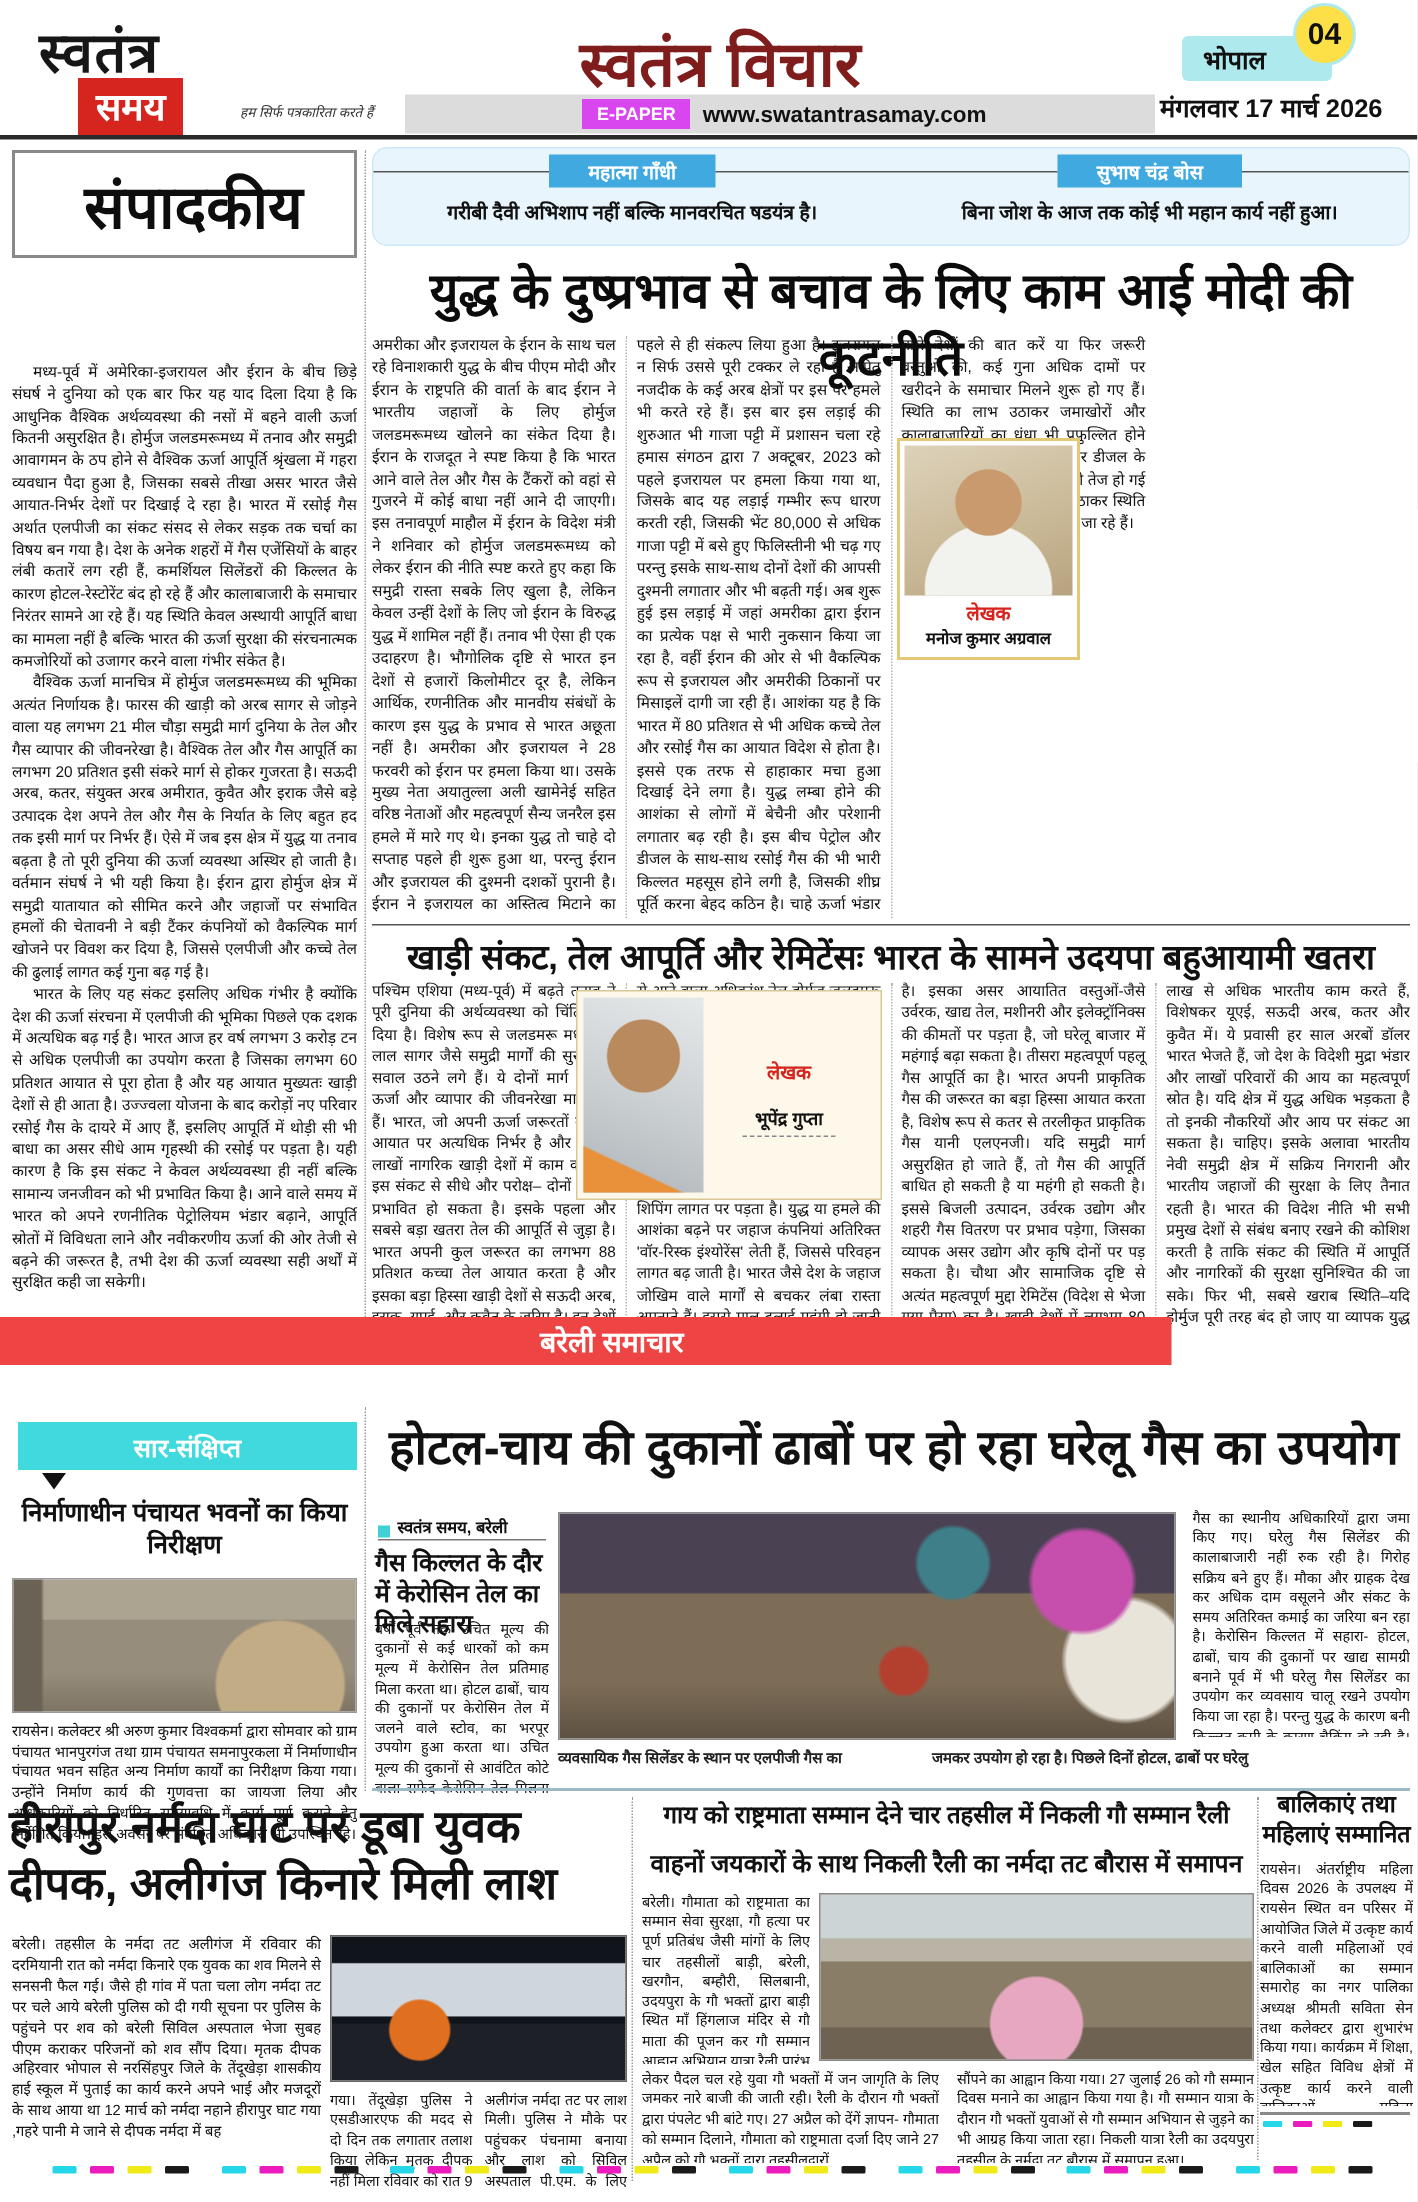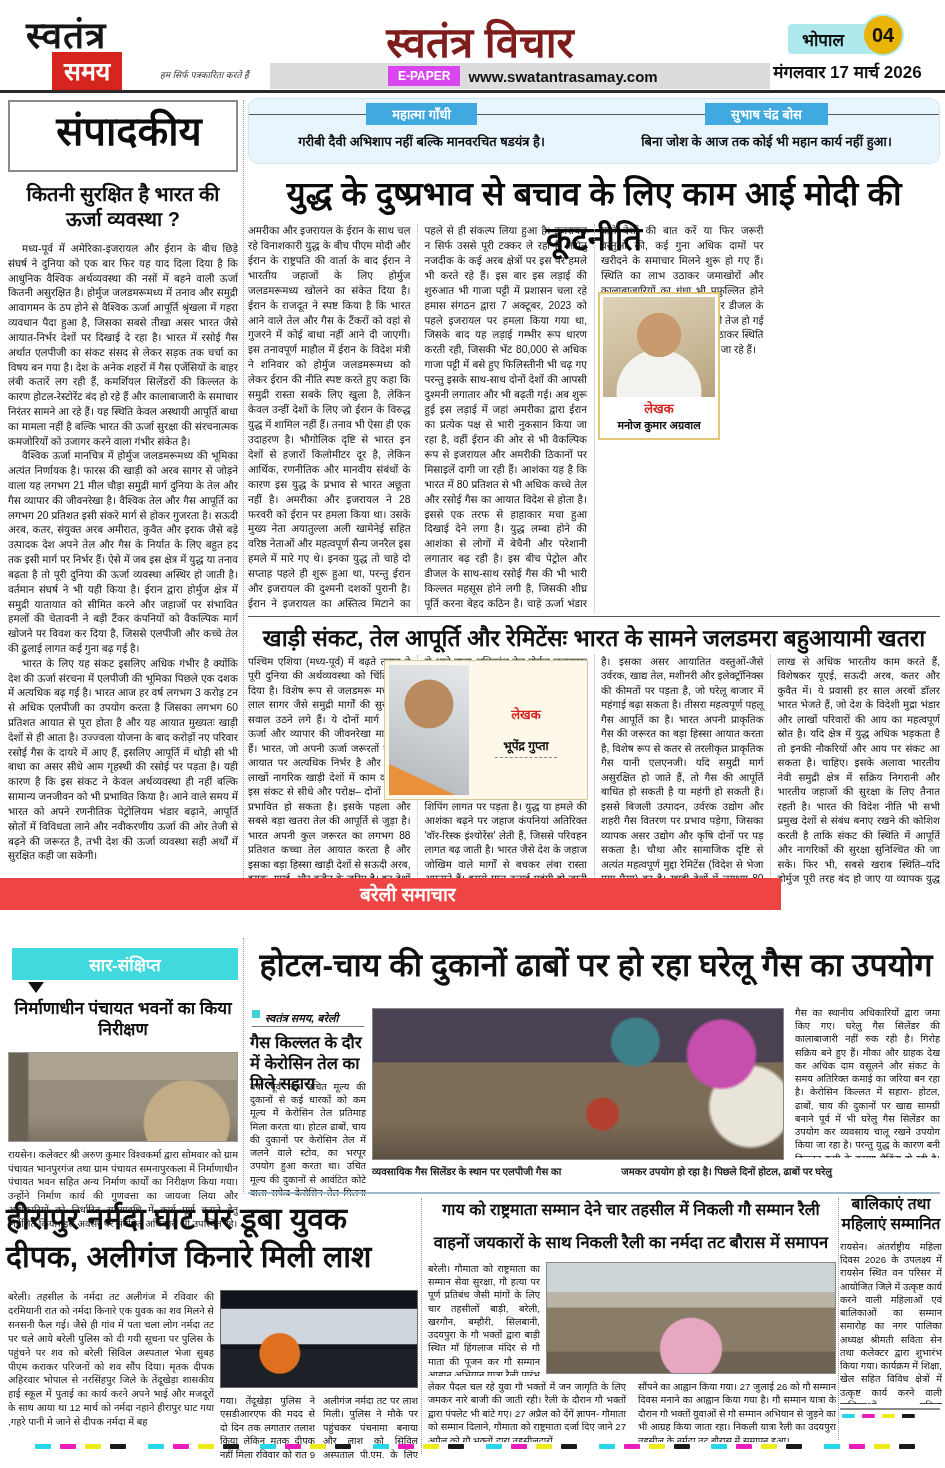--- a/index.html
+++ b/index.html
@@ -13,29 +13,29 @@
   .mast-rule { left:0; top:90px; width:945px; height:3px; background:#2a2a2a; }
   .logo-top { left:26px; top:8px; font-size:37px; font-weight:900; letter-spacing:1px; color:#161616; }
   .logo-red { left:52px; top:52px; background:#d6251f; color:#fff; font-size:25px; font-weight:900; padding:1px 12px 3px; }
   .tagline { left:160px; top:68px; font-size:9px; font-style:italic; color:#333; }
   .center-title { left:300px; top:12px; width:360px; font-size:42px; font-weight:900; text-align:center; color:#7f1d1d; }
   .epaper-bar { left:270px; top:63px; width:500px; height:26px; background:#dcdcdc; display:flex; align-items:center; }
   .epaper-badge { margin-left:118px; background:#d946ef; color:#fff; font-size:12px; font-weight:700; padding:3px 10px; }
   .site-url { margin-left:8px; font-size:15px; font-weight:700; color:#111; }
   .city-pill { left:788px; top:24px; width:100px; height:30px; background:#aeeaed; border-radius:4px; display:flex; align-items:center; }
   .city-name { margin-left:14px; font-size:17px; font-weight:900; color:#111; }
-  .page-circle { left:862px; top:14px; width:42px; height:42px; background:#eab308; border:2px solid #aeeaed; border-radius:50%; display:flex; align-items:center; justify-content:center; font-size:20px; font-weight:900; }
+  .page-circle { left:862px; top:2px; width:42px; height:42px; background:#fde047; border:2px solid #aeeaed; border-radius:50%; display:flex; align-items:center; justify-content:center; font-size:20px; font-weight:900; }
   .date-line { left:755px; top:60px; width:185px; font-size:17px; font-weight:900; text-align:center; }
 
   
   .vdot { border-left:1px dotted #9a9a9a; width:0; }
   .hrule { background:#555; height:1px; }
 
   
-  .ed-box { left:8px; top:100px; width:230px; height:72px; border:2px solid #8a8a8a; display:flex; align-items:flex-start; justify-content:center;padding-left:12px; }
+  .ed-box { left:8px; top:100px; width:230px; height:72px; border:2px solid #8a8a8a; display:flex; align-items:center; justify-content:center;padding-left:12px; }
   .ed-box span { font-size:40px; font-weight:900; color:#0d0d0d; }
   .ed-head { left:8px; top:182px; width:230px; font-size:20px; font-weight:700; text-align:center; line-height:1.25; }
   .ed-body { left:8px; top:242px; width:230px; height:660px; font-size:10.3px; line-height:1.44; }
   .ed-body p { text-indent:14px; }
 
   
   .quote-box { left:248px; top:98px; width:692px; height:66px; background:#e9f5fc; border:1px solid #cfe8f7; border-radius:10px; display:flex; }
   .quote-half { flex:1; position:relative; padding-top:4px; }
   .quote-tabline { display:flex; align-items:center; }
   .quote-tabline:before, .quote-tabline:after { content:""; flex:1; border-bottom:1.5px solid #555; }
@@ -78,21 +78,21 @@
   .side-head { left:8px; top:998px; width:230px; font-size:17px; font-weight:800; text-align:center; line-height:1.25; }
   .side-photo { left:8px; top:1052px; width:230px; height:90px;
       background: linear-gradient(90deg, #6b6256 0 8%, transparent 9%),
                   radial-gradient(circle at 78% 80%, #c2ac85 0 22%, transparent 23%),
                   linear-gradient(180deg, #aca491 0 30%, #968d7c 31% 70%, #7d7464);
       border:1px solid #999; }
   .side-body { left:8px; top:1148px; width:230px; height:112px; font-size:9.8px; line-height:1.4; }
 
   
   .hotel-head { left:250px; top:942px; width:692px; font-size:32px; font-weight:900; text-align:center; }
-  .byline { left:252px; top:1010px; display:flex; align-items:flex-start; gap:5px;font-style:italic; }
+  .byline { left:252px; top:1010px; display:flex; align-items:flex-end; gap:5px; }
   .byline .sq { width:8px; height:8px; background:#3fd0d6; }
   .byline span { font-size:11px; font-weight:700; }
   .byline-rule { left:252px; top:1026px; width:112px; height:1px; background:#777; }
   .hotel-sub { left:250px; top:1032px; width:116px; font-size:16.5px; font-weight:800; line-height:1.25; }
   .hotel-left { left:250px; top:1080px; width:116px; height:116px; font-size:9.6px; line-height:1.38; }
   .hotel-photo { left:372px; top:1008px; width:412px; height:152px; border:1px solid #888;
       background: radial-gradient(circle at 85% 30%, #c64fae 0 9%, transparent 10%),
                   radial-gradient(circle at 64% 22%, #3e7f8a 0 8%, transparent 9%),
                   radial-gradient(circle at 56% 70%, #b3402e 0 6%, transparent 7%),
                   radial-gradient(circle at 92% 65%, #e8e4da 0 10%, transparent 11%),
@@ -151,21 +151,20 @@
   <div class="abs city-pill">
     <span class="city-name">भोपाल</span>
   </div>
   <div class="abs page-circle">04</div>
   <div class="abs date-line">मंगलवार 17 मार्च 2026</div>
   <div class="abs mast-rule"></div>
 
   <div class="abs ed-box">
     <span>संपादकीय</span>
   </div>
-  <div class="abs ed-head">कितनी सुरक्षित है भारत की ऊर्जा व्यवस्था ?</div>
   <div class="abs ed-body just">
     <p>मध्य-पूर्व में अमेरिका-इजरायल और ईरान के बीच छिड़े संघर्ष ने दुनिया को एक बार फिर यह याद दिला दिया है कि आधुनिक वैश्विक अर्थव्यवस्था की नसों में बहने वाली ऊर्जा कितनी असुरक्षित है। होर्मुज जलडमरूमध्य में तनाव और समुद्री आवागमन के ठप होने से वैश्विक ऊर्जा आपूर्ति श्रृंखला में गहरा व्यवधान पैदा हुआ है, जिसका सबसे तीखा असर भारत जैसे आयात-निर्भर देशों पर दिखाई दे रहा है। भारत में रसोई गैस अर्थात एलपीजी का संकट संसद से लेकर सड़क तक चर्चा का विषय बन गया है। देश के अनेक शहरों में गैस एजेंसियों के बाहर लंबी कतारें लग रही हैं, कमर्शियल सिलेंडरों की किल्लत के कारण होटल-रेस्टोरेंट बंद हो रहे हैं और कालाबाजारी के समाचार निरंतर सामने आ रहे हैं। यह स्थिति केवल अस्थायी आपूर्ति बाधा का मामला नहीं है बल्कि भारत की ऊर्जा सुरक्षा की संरचनात्मक कमजोरियों को उजागर करने वाला गंभीर संकेत है।</p>
     <p>वैश्विक ऊर्जा मानचित्र में होर्मुज जलडमरूमध्य की भूमिका अत्यंत निर्णायक है। फारस की खाड़ी को अरब सागर से जोड़ने वाला यह लगभग 21 मील चौड़ा समुद्री मार्ग दुनिया के तेल और गैस व्यापार की जीवनरेखा है। वैश्विक तेल और गैस आपूर्ति का लगभग 20 प्रतिशत इसी संकरे मार्ग से होकर गुजरता है। सऊदी अरब, कतर, संयुक्त अरब अमीरात, कुवैत और इराक जैसे बड़े उत्पादक देश अपने तेल और गैस के निर्यात के लिए बहुत हद तक इसी मार्ग पर निर्भर हैं। ऐसे में जब इस क्षेत्र में युद्ध या तनाव बढ़ता है तो पूरी दुनिया की ऊर्जा व्यवस्था अस्थिर हो जाती है। वर्तमान संघर्ष ने भी यही किया है। ईरान द्वारा होर्मुज क्षेत्र में समुद्री यातायात को सीमित करने और जहाजों पर संभावित हमलों की चेतावनी ने बड़ी टैंकर कंपनियों को वैकल्पिक मार्ग खोजने पर विवश कर दिया है, जिससे एलपीजी और कच्चे तेल की ढुलाई लागत कई गुना बढ़ गई है।</p>
     <p>भारत के लिए यह संकट इसलिए अधिक गंभीर है क्योंकि देश की ऊर्जा संरचना में एलपीजी की भूमिका पिछले एक दशक में अत्यधिक बढ़ गई है। भारत आज हर वर्ष लगभग 3 करोड़ टन से अधिक एलपीजी का उपयोग करता है जिसका लगभग 60 प्रतिशत आयात से पूरा होता है और यह आयात मुख्यतः खाड़ी देशों से ही आता है। उज्ज्वला योजना के बाद करोड़ों नए परिवार रसोई गैस के दायरे में आए हैं, इसलिए आपूर्ति में थोड़ी सी भी बाधा का असर सीधे आम गृहस्थी की रसोई पर पड़ता है। यही कारण है कि इस संकट ने केवल अर्थव्यवस्था ही नहीं बल्कि सामान्य जनजीवन को भी प्रभावित किया है। आने वाले समय में भारत को अपने रणनीतिक पेट्रोलियम भंडार बढ़ाने, आपूर्ति स्रोतों में विविधता लाने और नवीकरणीय ऊर्जा की ओर तेजी से बढ़ने की जरूरत है, तभी देश की ऊर्जा व्यवस्था सही अर्थों में सुरक्षित कही जा सकेगी।</p>
   </div>
   <div class="abs vdot" style="left:243px; top:100px; height:796px;"></div>
 
   <div class="abs quote-box">
     <div class="quote-half">
       <div class="quote-tabline">
@@ -183,21 +182,21 @@
 
   <div class="abs lead-head">युद्ध के दुष्प्रभाव से बचाव के लिए काम आई मोदी की कूटनीति</div>
   <div class="abs lead-body just">अमरीका और इजरायल के ईरान के साथ चल रहे विनाशकारी युद्ध के बीच पीएम मोदी और ईरान के राष्ट्रपति की वार्ता के बाद ईरान ने भारतीय जहाजों के लिए होर्मुज जलडमरूमध्य खोलने का संकेत दिया है। ईरान के राजदूत ने स्पष्ट किया है कि भारत आने वाले तेल और गैस के टैंकरों को वहां से गुजरने में कोई बाधा नहीं आने दी जाएगी। इस तनावपूर्ण माहौल में ईरान के विदेश मंत्री ने शनिवार को होर्मुज जलडमरूमध्य को लेकर ईरान की नीति स्पष्ट करते हुए कहा कि समुद्री रास्ता सबके लिए खुला है, लेकिन केवल उन्हीं देशों के लिए जो ईरान के विरुद्ध युद्ध में शामिल नहीं हैं। तनाव भी ऐसा ही एक उदाहरण है। भौगोलिक दृष्टि से भारत इन देशों से हजारों किलोमीटर दूर है, लेकिन आर्थिक, रणनीतिक और मानवीय संबंधों के कारण इस युद्ध के प्रभाव से भारत अछूता नहीं है। अमरीका और इजरायल ने 28 फरवरी को ईरान पर हमला किया था। उसके मुख्य नेता अयातुल्ला अली खामेनेई सहित वरिष्ठ नेताओं और महत्वपूर्ण सैन्य जनरैल इस हमले में मारे गए थे। इनका युद्ध तो चाहे दो सप्ताह पहले ही शुरू हुआ था, परन्तु ईरान और इजरायल की दुश्मनी दशकों पुरानी है। ईरान ने इजरायल का अस्तित्व मिटाने का पहले से ही संकल्प लिया हुआ है। इजरायल न सिर्फ उससे पूरी टक्कर ले रहा है अपितु नजदीक के कई अरब क्षेत्रों पर इस पर हमले भी करते रहे हैं। इस बार इस लड़ाई की शुरुआत भी गाजा पट्टी में प्रशासन चला रहे हमास संगठन द्वारा 7 अक्टूबर, 2023 को पहले इजरायल पर हमला किया गया था, जिसके बाद यह लड़ाई गम्भीर रूप धारण करती रही, जिसकी भेंट 80,000 से अधिक गाजा पट्टी में बसे हुए फिलिस्तीनी भी चढ़ गए परन्तु इसके साथ-साथ दोनों देशों की आपसी दुश्मनी लगातार और भी बढ़ती गई। अब शुरू हुई इस लड़ाई में जहां अमरीका द्वारा ईरान का प्रत्येक पक्ष से भारी नुकसान किया जा रहा है, वहीं ईरान की ओर से भी वैकल्पिक रूप से इजरायल और अमरीकी ठिकानों पर मिसाइलें दागी जा रही हैं। आशंका यह है कि भारत में 80 प्रतिशत से भी अधिक कच्चे तेल और रसोई गैस का आयात विदेश से होता है। इससे एक तरफ से हाहाकार मचा हुआ दिखाई देने लगा है। युद्ध लम्बा होने की आशंका से लोगों में बेचैनी और परेशानी लगातार बढ़ रही है। इस बीच पेट्रोल और डीजल के साथ-साथ रसोई गैस की भी भारी किल्लत महसूस होने लगी है, जिसकी शीघ्र पूर्ति करना बेहद कठिन है। चाहे ऊर्जा भंडार वाले देशों की बात करें या फिर जरूरी वस्तुओं की, कई गुना अधिक दामों पर खरीदने के समाचार मिलने शुरू हो गए हैं। स्थिति का लाभ उठाकर जमाखोरों और कालाबाजारियों का धंधा भी प्रफुल्लित होने लगा है। मांग बढ़ने से पेट्रोल और डीजल के साथ गैस सिलेंडरों की किल्लत भी तेज हो गई है। सरकार द्वारा प्रभावी कदम उठाकर स्थिति को नियंत्रित करने के प्रयास किए जा रहे हैं।</div>
   <div class="abs author-box1">
     <div class="author-photo1"></div>
     <div class="author-label">लेखक</div>
     <div class="author-name">मनोज कुमार अग्रवाल</div>
   </div>
 
   <div class="abs hrule gulf-rule"></div>
-  <div class="abs gulf-head">खाड़ी संकट, तेल आपूर्ति और रेमिटेंसः भारत के सामने जलडमरा बहुआयामी खतरा</div>
+  <div class="abs gulf-head">खाड़ी संकट, तेल आपूर्ति और रेमिटेंसः भारत के सामने उदयपा बहुआयामी खतरा</div>
   <div class="abs gulf-body just">पश्चिम एशिया (मध्य-पूर्व) में बढ़ते तनाव ने पूरी दुनिया की अर्थव्यवस्था को चिंतित कर दिया है। विशेष रूप से जलडमरू मध्य और लाल सागर जैसे समुद्री मार्गों की सुरक्षा पर सवाल उठने लगे हैं। ये दोनों मार्ग वैश्विक ऊर्जा और व्यापार की जीवनरेखा माने जाते हैं। भारत, जो अपनी ऊर्जा जरूरतों के लिए आयात पर अत्यधिक निर्भर है और जिसके लाखों नागरिक खाड़ी देशों में काम करते हैं, इस संकट से सीधे और परोक्ष– दोनों तरह से प्रभावित हो सकता है। इसके पहला और सबसे बड़ा खतरा तेल की आपूर्ति से जुड़ा है। भारत अपनी कुल जरूरत का लगभग 88 प्रतिशत कच्चा तेल आयात करता है और इसका बड़ा हिस्सा खाड़ी देशों से सऊदी अरब, इराक, यूएई, और कुवैत के जरिए है। इन देशों से आने वाला अधिकांश तेल होर्मुज जलडमरू मध्य से होकर गुजरता है। यदि यह मार्ग बाधित होता है तो जहाजों की आवाजाही सीमित होती है, तो वैश्विक बाजार में तेल की कीमतों में तेजी आ सकती है। इसका सीधा असर भारत में पेट्रोल-डीजल, परिवहन लागत, बिजली उत्पादन और अंततः खाद्य वस्तुओं की कीमतों पर पड़ता है। परिणामस्वरूप महंगाई बढ़ती है, और व्यापार घाटा भी गहरा सकता है। दूसरा बड़ा प्रभाव समुद्री व्यापार और शिपिंग लागत पर पड़ता है। युद्ध या हमले की आशंका बढ़ने पर जहाज कंपनियां अतिरिक्त 'वॉर-रिस्क इंश्योरेंस' लेती हैं, जिससे परिवहन लागत बढ़ जाती है। भारत जैसे देश के जहाज जोखिम वाले मार्गों से बचकर लंबा रास्ता अपनाते हैं। इससे माल ढुलाई महंगी हो जाती है। इसका असर आयातित वस्तुओं-जैसे उर्वरक, खाद्य तेल, मशीनरी और इलेक्ट्रॉनिक्स की कीमतों पर पड़ता है, जो घरेलू बाजार में महंगाई बढ़ा सकता है। तीसरा महत्वपूर्ण पहलू गैस आपूर्ति का है। भारत अपनी प्राकृतिक गैस की जरूरत का बड़ा हिस्सा आयात करता है, विशेष रूप से कतर से तरलीकृत प्राकृतिक गैस यानी एलएनजी। यदि समुद्री मार्ग असुरक्षित हो जाते हैं, तो गैस की आपूर्ति बाधित हो सकती है या महंगी हो सकती है। इससे बिजली उत्पादन, उर्वरक उद्योग और शहरी गैस वितरण पर प्रभाव पड़ेगा, जिसका व्यापक असर उद्योग और कृषि दोनों पर पड़ सकता है। चौथा और सामाजिक दृष्टि से अत्यंत महत्वपूर्ण मुद्दा रेमिटेंस (विदेश से भेजा गया पैसा) का है। खाड़ी देशों में लगभग 80 लाख से अधिक भारतीय काम करते हैं, विशेषकर यूएई, सऊदी अरब, कतर और कुवैत में। ये प्रवासी हर साल अरबों डॉलर भारत भेजते हैं, जो देश के विदेशी मुद्रा भंडार और लाखों परिवारों की आय का महत्वपूर्ण स्रोत है। यदि क्षेत्र में युद्ध अधिक भड़कता है तो इनकी नौकरियों और आय पर संकट आ सकता है। चाहिए। इसके अलावा भारतीय नेवी समुद्री क्षेत्र में सक्रिय निगरानी और भारतीय जहाजों की सुरक्षा के लिए तैनात रहती है। भारत की विदेश नीति भी सभी प्रमुख देशों से संबंध बनाए रखने की कोशिश करती है ताकि संकट की स्थिति में आपूर्ति और नागरिकों की सुरक्षा सुनिश्चित की जा सके। फिर भी, सबसे खराब स्थिति–यदि होर्मुज पूरी तरह बंद हो जाए या व्यापक युद्ध छिड़ जाए–तो भारत को 'दोहरी मार' झेलनी पड़ सकती है– एक ओर तेल और गैस की कीमतों में उछाल, दूसरी ओर रेमिटेंस में गिरावट। इससे महंगाई, चालू खाता घाटा, रुपये पर दबाव और आर्थिक विकास दर–सभी प्रभावित हो सकते हैं। खाड़ी क्षेत्र का संकट भारत के लिए केवल एक दूरस्थ भू-राजनीतिक घटना नहीं है बल्कि एक प्रत्यक्ष आर्थिक और सामाजिक चुनौती है। हालांकि भारत के पास रणनीतिक भंडार और वैकल्पिक स्रोतों जैसे उपाय मौजूद हैं।</div>
   <div class="abs author-box2">
     <div class="author-photo2"></div>
     <div class="author-meta2">
       <div class="author-label">लेखक</div>
       <div class="author-name2">भूपेंद्र गुप्ता</div>
     </div>
   </div>
 
   <div class="abs band">

